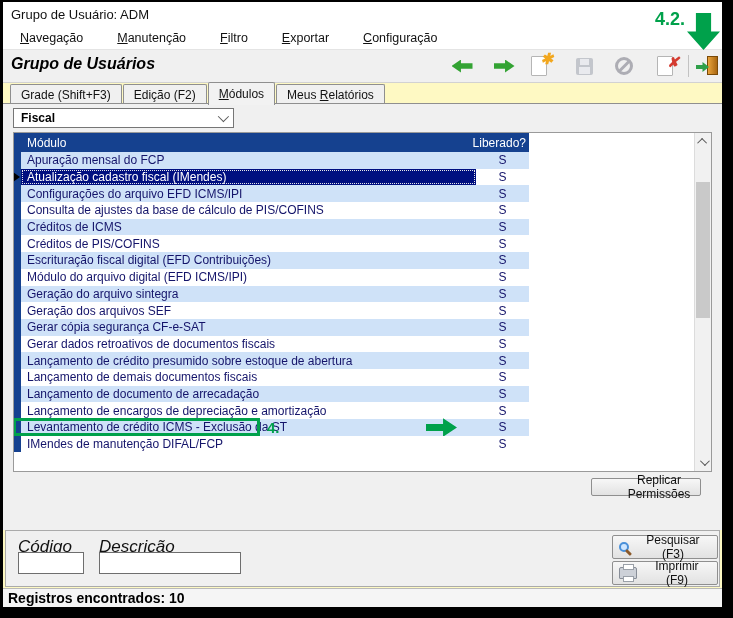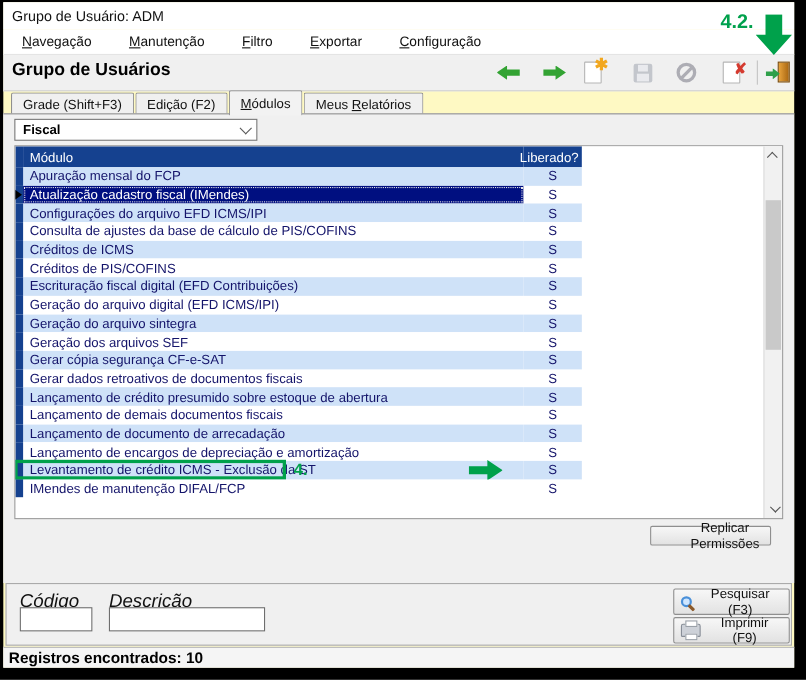--- a/index.html
+++ b/index.html
@@ -10,21 +10,21 @@
   
   .titlebar{position:absolute;left:0;top:0;width:100%;height:25px;background:#fff;
             display:flex;align-items:center;padding-left:8px;box-sizing:border-box;
             font-size:13px;color:#111;}
   .menubar{position:absolute;left:0;top:25px;width:100%;height:22px;background:#fff;
            display:flex;align-items:center;font-size:12.5px;color:#111;border-bottom:1px solid #e4e4e4;}
   .menu-item{padding:0 17px;height:100%;display:flex;align-items:center;cursor:default;}
   .acc{text-decoration:underline;}
 
   .headband{position:absolute;left:0;top:48px;width:100%;height:32px;background:#f0f0f0;
-            border-bottom:1px solid #d2d2d2;}
+            border-bottom:1px solid #d2d2d2;font-style:italic;}
   .page-title{position:absolute;left:8px;top:5px;font-size:16px;font-weight:bold;color:#000;}
   .tbicon{position:absolute;top:3px;width:24px;height:26px;display:flex;align-items:center;justify-content:center;}
   .tbsep{position:absolute;top:5px;left:685px;width:1px;height:22px;background:#c2c2c2;}
 
   
   .arrL{width:21px;height:13px;background:#33a333;clip-path:polygon(45% 0,45% 28%,100% 28%,100% 72%,45% 72%,45% 100%,0 50%);}
   .arrR{width:21px;height:13px;background:#33a333;clip-path:polygon(55% 0,100% 50%,55% 100%,55% 72%,0 72%,0 28%,55% 28%);}
   .page-ic{width:14px;height:18px;background:#fff;border:1px solid #b5b5b5;border-radius:1px;position:relative;}
   .ic-new .page-ic::after{content:"✱";position:absolute;top:-7px;right:-7px;color:#f2a71e;font-size:15px;font-weight:bold;}
   .ic-del .page-ic::after{content:"✘";position:absolute;top:-3px;right:-7px;color:#d43a2f;font-size:14px;font-weight:bold;}
@@ -233,21 +233,21 @@
             <div class="fillc"></div>
           </div>
           <div class="grow blue">
             <div class="ind"></div>
             <div class="cell mod">Escrituração fiscal digital (EFD Contribuições)</div>
             <div class="cell lib">S</div>
             <div class="fillc"></div>
           </div>
           <div class="grow">
             <div class="ind"></div>
-            <div class="cell mod">Geração do arquivo digital (EFD ICMS/IPI)</div>
+            <div class="cell mod">Módulo do arquivo digital (EFD ICMS/IPI)</div>
             <div class="cell lib">S</div>
             <div class="fillc"></div>
           </div>
           <div class="grow blue">
             <div class="ind"></div>
             <div class="cell mod">Geração do arquivo sintegra</div>
             <div class="cell lib">S</div>
             <div class="fillc"></div>
           </div>
           <div class="grow">

